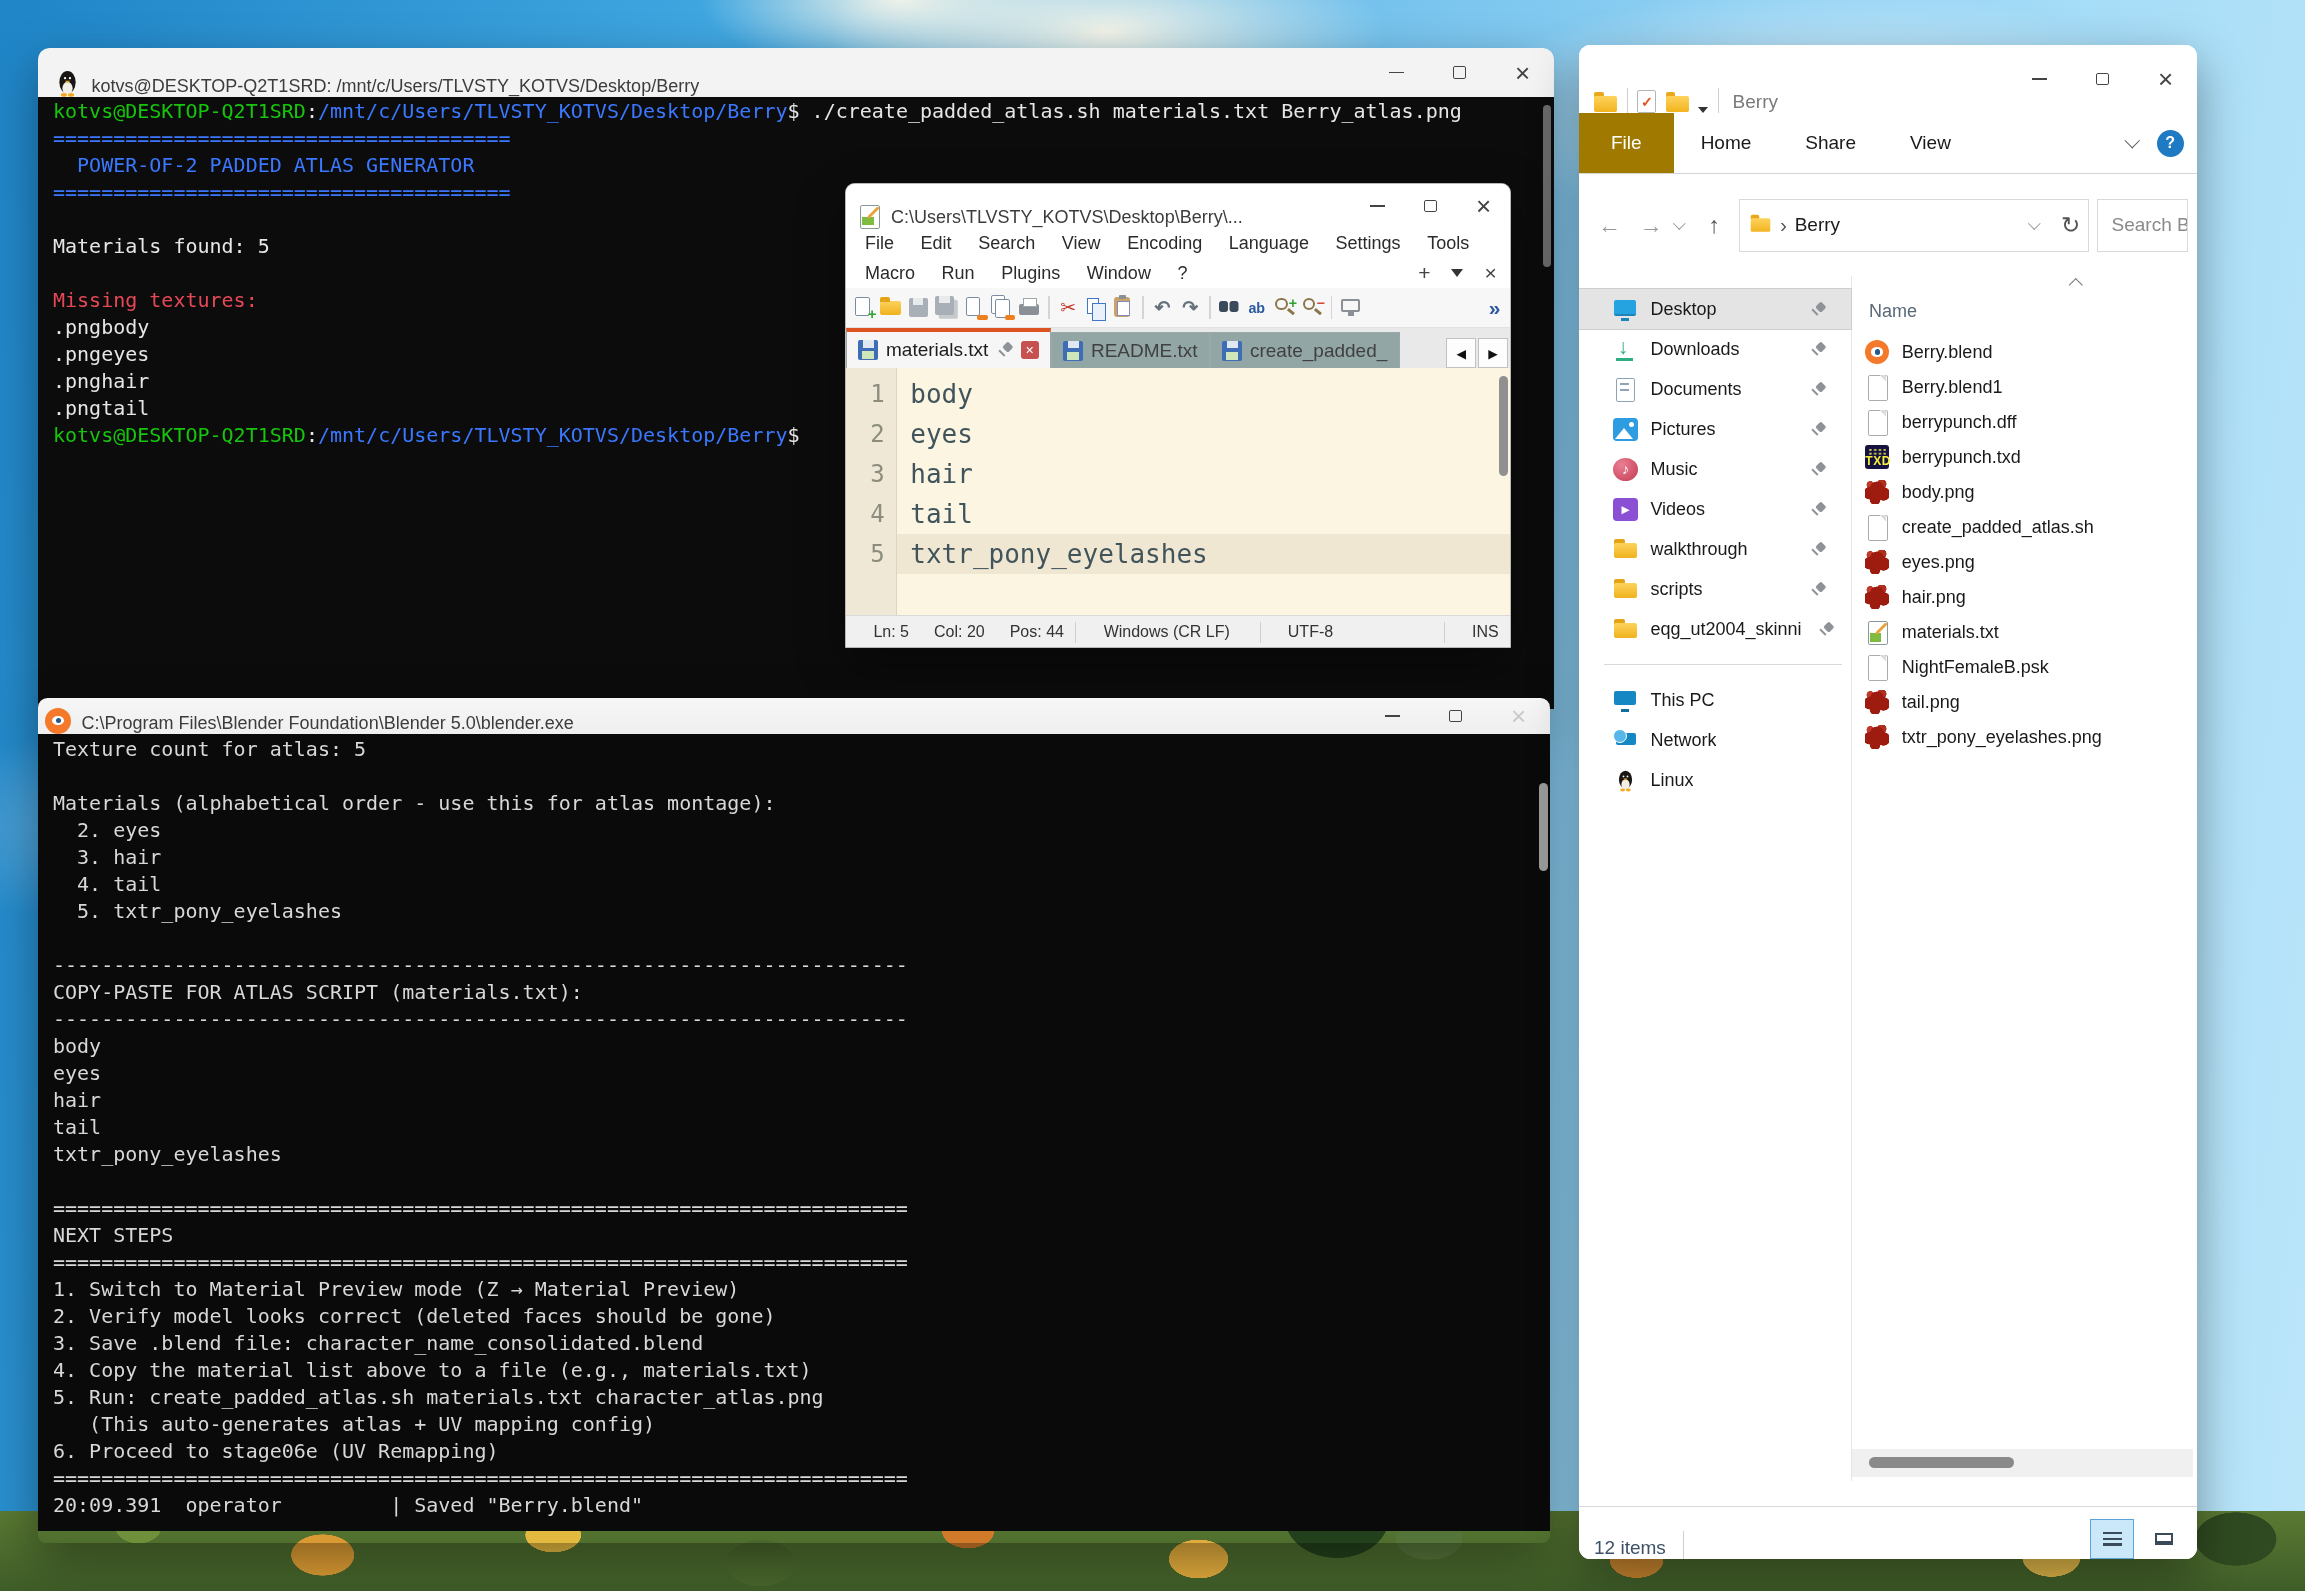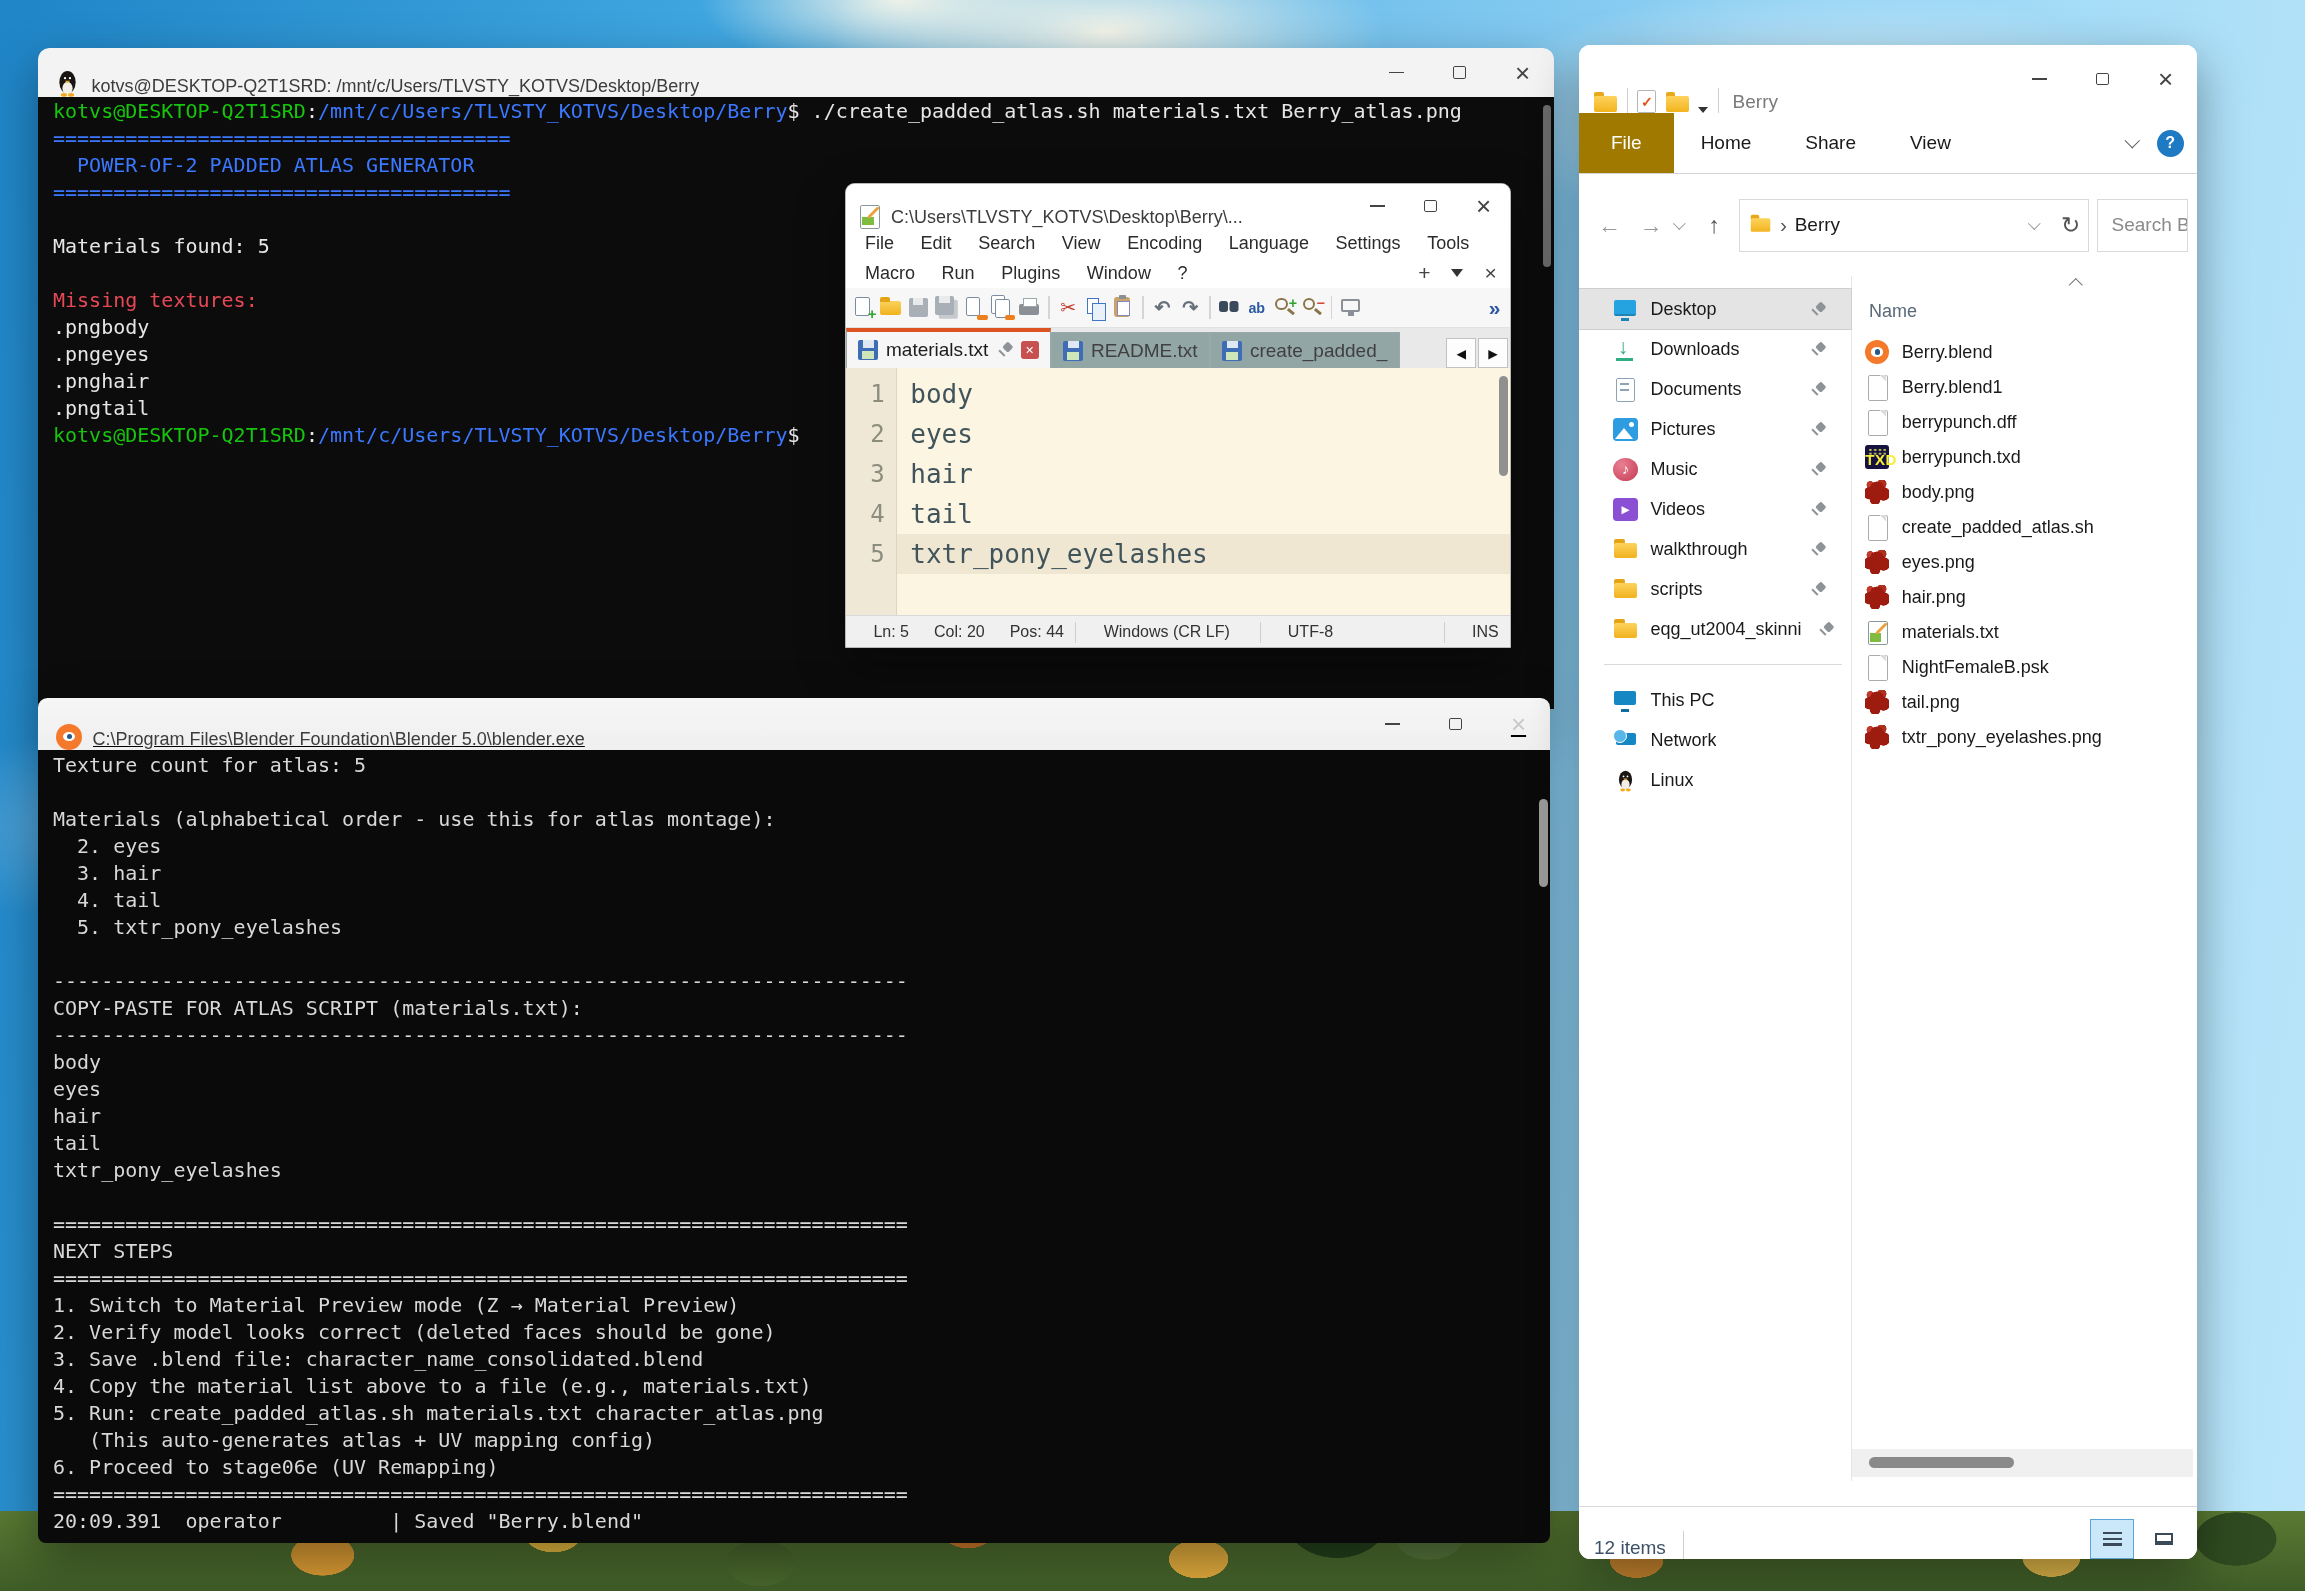--- a/index.html
+++ b/index.html
@@ -46,21 +46,21 @@
   
   #terminal { left:38px; top:48px; width:1516px; height:661px; border-radius:11.4px 11.4px 0 0; overflow:hidden; }
   #terminal .titlebar { height:49px; border-radius:11.4px 11.4px 0 0; padding-left:17px; }
   #terminal .console { position:relative; width:100%; height:612px; background:#0c0c0c; padding:1px 0 0 15px; }
   .tline { font-family:"DejaVu Sans Mono",monospace; font-size:20px; line-height:27px; white-space:pre; color:#e6e6e6; }
   .t-green { color:#16C60C; } .t-blue { color:#3B78FF; } .t-red { color:#E74856; }
   #terminal .vscroll { position:absolute; top:7.6px; right:2.9px; width:8.6px; height:162px; background:#8a8a8a; border-radius:4.8px; opacity:.75; }
 
   
   #blender { left:38px; top:698px; width:1512px; height:845px; border-radius:9.5px 9.5px 7.6px 7.6px; overflow:hidden; }
-  #blender .titlebar { height:52px; padding-left:18px; background:linear-gradient(#f6f6f6,#efefef);text-decoration:underline; }
+  #blender .titlebar { height:36px; padding-left:7px; background:linear-gradient(#f6f6f6,#efefef); }
   #blender .console { position:relative; width:100%; height:797px; background:#0a0a0a; padding:1.9px 0 0 15px; }
   .bline { font-family:"DejaVu Sans Mono",monospace; font-size:20px; line-height:27px; white-space:pre; color:#d8d8d8; min-height:27px; }
   #blender .vscroll { position:absolute; top:49px; right:1.9px; width:9.5px; height:88px; background:#9a9a9a; border-radius:4.8px; }
   .blender-logo { width:26px; height:26px; border-radius:50%; background:#f5792a; position:relative; flex:none; margin-right:10.5px; }
   .blender-logo::before { content:''; position:absolute; left:6.7px; top:7.6px; width:12.4px; height:9.5px; background:#fff; border-radius:50%; }
   .blender-logo::after { content:''; position:absolute; left:10.5px; top:9.5px; width:5.7px; height:5.7px; background:#265787; border-radius:50%; }
 
   
   .tux { flex:none; margin-right:11.4px; }
 
@@ -192,21 +192,21 @@
   .colhead { font-size:18px; color:#5a6978; padding:17px 0 13.3px 17px; }
   .frow { display:flex; align-items:center; height:35px; padding-left:13.3px; gap:12.4px; }
   .fname { font-size:18px; color:#1a1a1a; white-space:nowrap; }
   .fic { width:24px; height:24px; position:relative; flex:none; }
   .fic-blender { border-radius:50%; background:#f5792a; }
   .fic-blender::before { content:''; position:absolute; left:5.7px; top:6.7px; width:12.4px; height:9.5px; background:#fff; border-radius:50%; }
   .fic-blender::after { content:''; position:absolute; left:9.5px; top:8.6px; width:5.7px; height:5.7px; background:#265787; border-radius:50%; }
   .fic-blank::before { content:''; position:absolute; left:2.9px; top:0; width:18px; height:24px; background:#fff; border:1.4px solid #ababab; border-radius:1.9px; }
   .fic-blank::after { content:''; position:absolute; right:2.9px; top:0; width:6.7px; height:6.7px; background:linear-gradient(225deg,#dcdcdc 50%,#fff 50%); }
   .fic-txd { background:#16123f; border-radius:2.9px; }
-  .fic-txd i { position:absolute; left:0; right:0; bottom:1.9px; font-style:normal; font-weight:bold; font-size:15px; color:#f5ef3a; text-align:center; letter-spacing:0.5px; }
+  .fic-txd i { position:absolute; left:0; right:0; bottom:1.9px; font-style:normal; font-weight:bold; font-size:12px; color:#f5ef3a; text-align:center; letter-spacing:0.5px; }
   .fic-txd::before { content:''; position:absolute; left:2.9px; top:2.9px; width:18px; height:6.7px;
       background:radial-gradient(circle 1.1px, #d8d855 1px, transparent 1.2px) 0 0/4.8px 3.8px; }
   .fic-paint { background:
       radial-gradient(circle at 50% 35%, #9e1b10 0 34%, transparent 36%),
       radial-gradient(circle at 20% 55%, #9e1b10 0 26%, transparent 28%),
       radial-gradient(circle at 77% 58%, #9e1b10 0 28%, transparent 30%),
       radial-gradient(circle at 42% 82%, #9e1b10 0 21%, transparent 23%),
       radial-gradient(circle at 70% 16%, #b03020 0 17%, transparent 19%),
       radial-gradient(circle at 22% 20%, #c0392b 0 13%, transparent 15%); }
   .fic-npp::before { content:''; position:absolute; left:2.9px; top:1px; width:18px; height:22px; background:#fff; border:1.4px solid #8a9a9a; border-radius:1.9px; }

